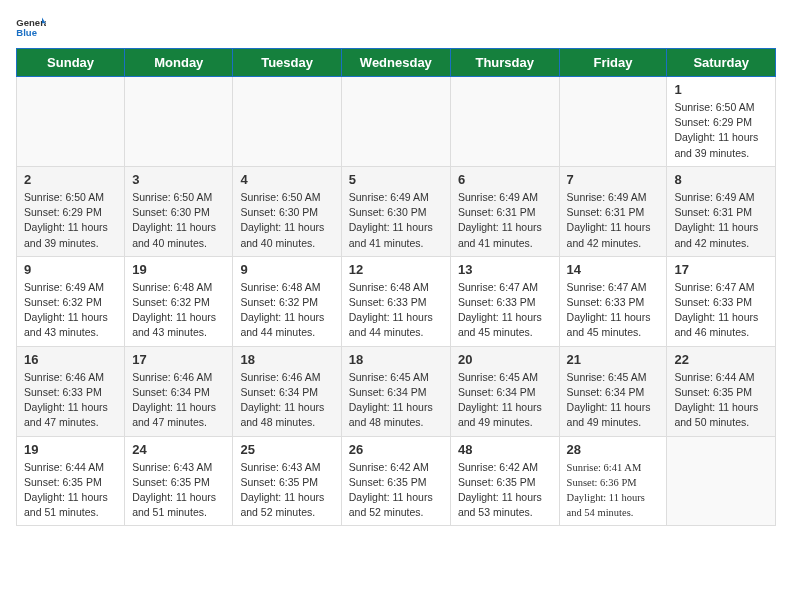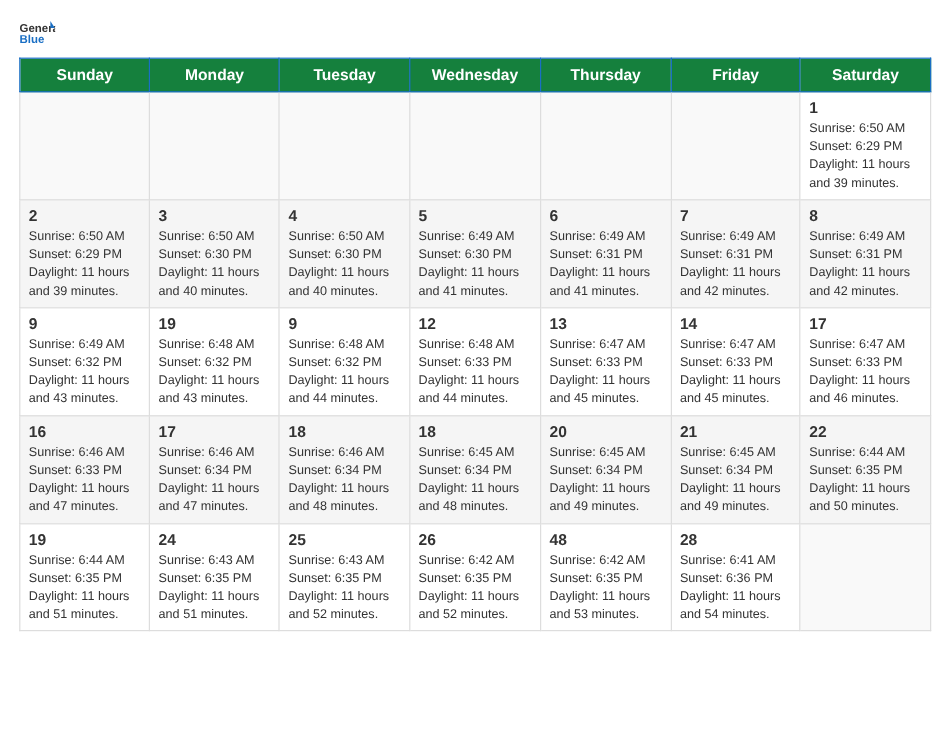--- a/index.html
+++ b/index.html
@@ -283,20 +283,20 @@
 Daylight: 11 hours and 52 minutes.</div>
         </td>
         <td>
           <span class="day-number">48</span>
           <div class="day-info" style="white-space: pre-line;">Sunrise: 6:42 AM
 Sunset: 6:35 PM
 Daylight: 11 hours and 53 minutes.</div>
         </td>
         <td>
           <span class="day-number">28</span>
-          <div class="day-info" style="white-space: pre-line;">Sunrise: 6:41 AM
+          <div class="day-info" style="white-space: pre-line; font-family: Liberation Serif, serif;">Sunrise: 6:41 AM
 Sunset: 6:36 PM
 Daylight: 11 hours and 54 minutes.</div>
         </td>
         <td class="empty"></td>
       </tr>
     </tbody>
 </table>
 
 </body></html>

